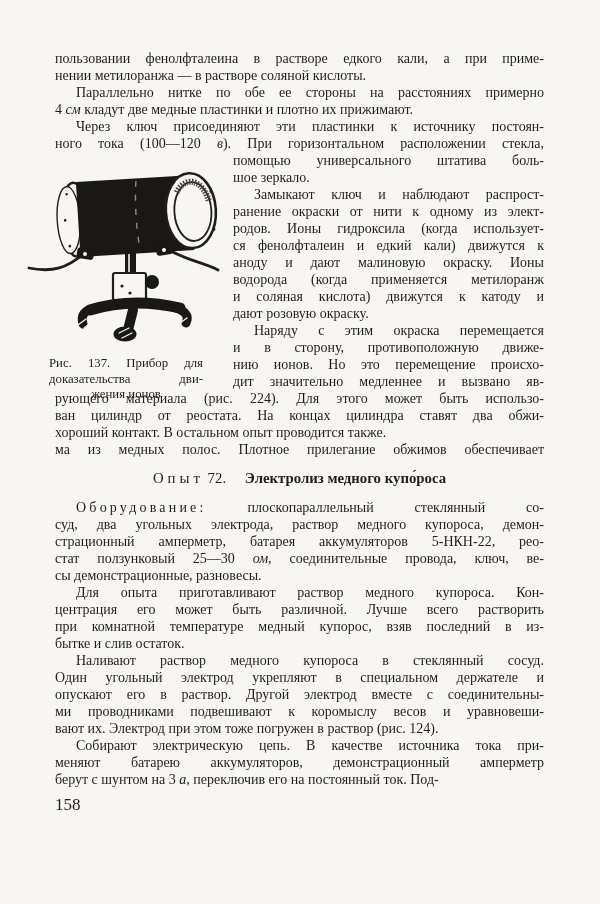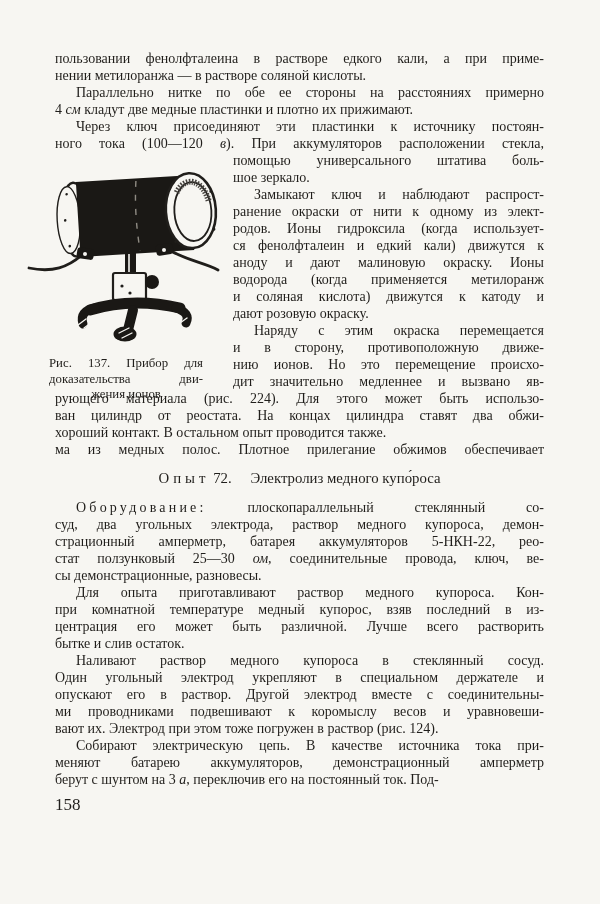--- a/index.html
+++ b/index.html
@@ -16,21 +16,21 @@
   .tl i{font-style:italic;}
   .tl .spaced{letter-spacing:3.2px;}
   .beside{margin-left:178px;width:311px;}
   .figure{position:absolute;left:26px;top:167px;width:200px;}
   .figure svg{display:block;}
   .caption{width:154px;margin:11px auto 0;}
   .caption .tl{height:15.5px;line-height:15.5px;font-size:12.8px;}
   .caption .tl.end{text-align-last:center;}
   .heading{margin:10px 0 11px;height:20px;line-height:20px;text-align:center;font-size:14.8px;}
   .heading .spaced-word{letter-spacing:4px;}
-  .heading .title{font-weight:400;margin-left:15px;}
+  .heading .title{font-weight:700;margin-left:15px;}
   .pagenum{margin-top:7px;font-size:17px;}
 </style>
 </head>
 <body>
 
 <div class="page">
 
   <div class="figure">
     <svg width="200" height="178" viewBox="0 0 200 178">
       <g stroke="#201e1b" stroke-width="2.8" fill="none" stroke-linecap="round">
@@ -86,21 +86,21 @@
       </div>
   </div>
 
   <div class="content">
     <div class="block">
         <div class="tl"><span>пользовании фенолфталеина в растворе едкого кали, а при приме-</span></div>
         <div class="tl end"><span>нении метилоранжа — в растворе соляной кислоты.</span></div>
         <div class="tl ind"><span>Параллельно нитке по обе ее стороны на расстояниях примерно</span></div>
         <div class="tl end"><span>4 </span><i>см</i><span> кладут две медные пластинки и плотно их прижимают.</span></div>
         <div class="tl ind"><span>Через ключ присоединяют эти пластинки к источнику постоян-</span></div>
-        <div class="tl"><span>ного тока (100—120 </span><i>в</i><span>). При аккумуляторов расположении стекла,</span></div>
+        <div class="tl"><span>ного тока (100—120 </span><i>в</i><span>). При горизонтальном расположении стекла,</span></div>
       </div>
     <div class="block beside">
         <div class="tl"><span>помощью универсального штатива боль-</span></div>
         <div class="tl end"><span>шое зеркало.</span></div>
         <div class="tl ind"><span>Замыкают ключ и наблюдают распрост-</span></div>
         <div class="tl"><span>ранение окраски от нити к одному из элект-</span></div>
         <div class="tl"><span>родов. Ионы гидроксила (когда использует-</span></div>
         <div class="tl"><span>ся фенолфталеин и едкий кали) движутся к</span></div>
         <div class="tl"><span>аноду и дают малиновую окраску. Ионы</span></div>
         <div class="tl"><span>водорода (когда применяется метилоранж</span></div>
@@ -122,22 +122,22 @@
       <span>72.</span>
       <span class="title">Электролиз медного купо́роса</span>
     </div>
     <div class="block">
         <div class="tl ind"><span class="spaced">Оборудование:</span><span> плоскопараллельный стеклянный со-</span></div>
         <div class="tl"><span>суд, два угольных электрода, раствор медного купороса, демон-</span></div>
         <div class="tl"><span>страционный амперметр, батарея аккумуляторов 5-НКН-22, рео-</span></div>
         <div class="tl"><span>стат ползунковый 25—30 </span><i>ом</i><span>, соединительные провода, ключ, ве-</span></div>
         <div class="tl end"><span>сы демонстрационные, разновесы.</span></div>
         <div class="tl ind"><span>Для опыта приготавливают раствор медного купороса. Кон-</span></div>
+        <div class="tl"><span>центрация его может быть различной. Лучше всего растворить</span></div>
         <div class="tl"><span>при комнатной температуре медный купорос, взяв последний в из-</span></div>
-        <div class="tl"><span>центрация его может быть различной. Лучше всего растворить</span></div>
         <div class="tl end"><span>бытке и слив остаток.</span></div>
         <div class="tl ind"><span>Наливают раствор медного купороса в стеклянный сосуд.</span></div>
         <div class="tl"><span>Один угольный электрод укрепляют в специальном держателе и</span></div>
         <div class="tl"><span>опускают его в раствор. Другой электрод вместе с соединительны-</span></div>
         <div class="tl"><span>ми проводниками подвешивают к коромыслу весов и уравновеши-</span></div>
         <div class="tl end"><span>вают их. Электрод при этом тоже погружен в раствор (рис. 124).</span></div>
         <div class="tl ind"><span>Собирают электрическую цепь. В качестве источника тока при-</span></div>
         <div class="tl"><span>меняют батарею аккумуляторов, демонстрационный амперметр</span></div>
         <div class="tl end"><span>берут с шунтом на 3 </span><i>а</i><span>, переключив его на постоянный ток. Под-</span></div>
       </div>

